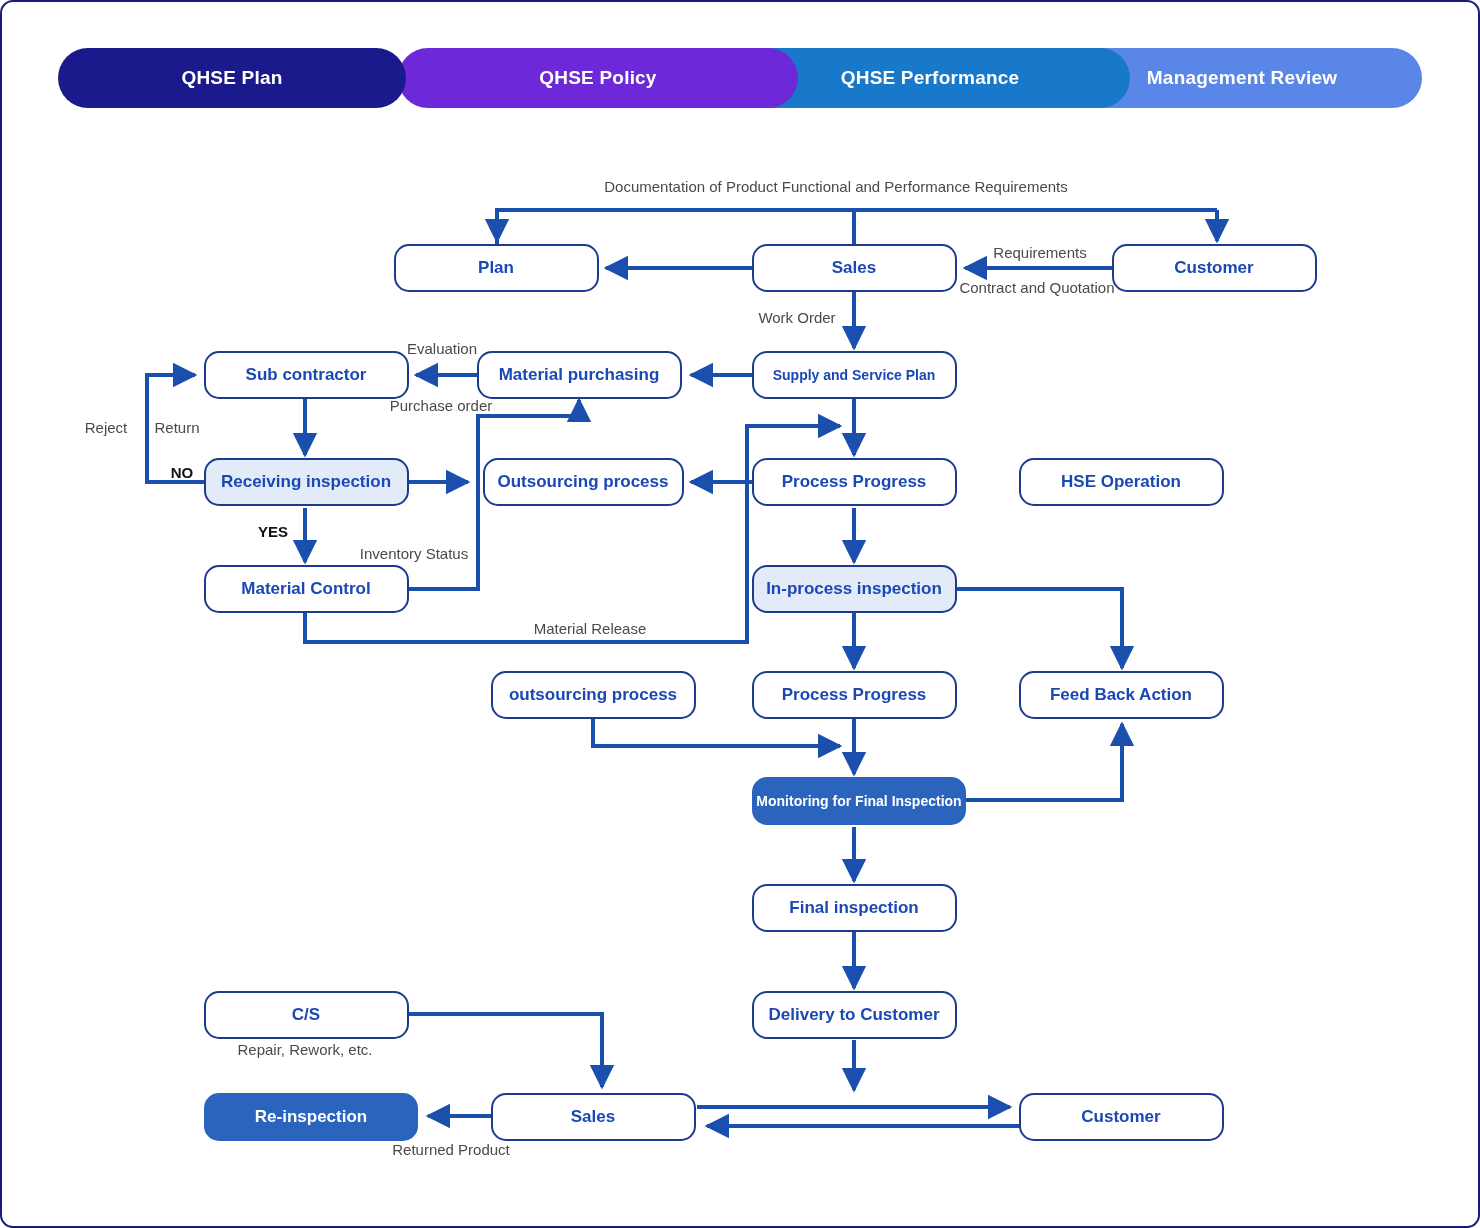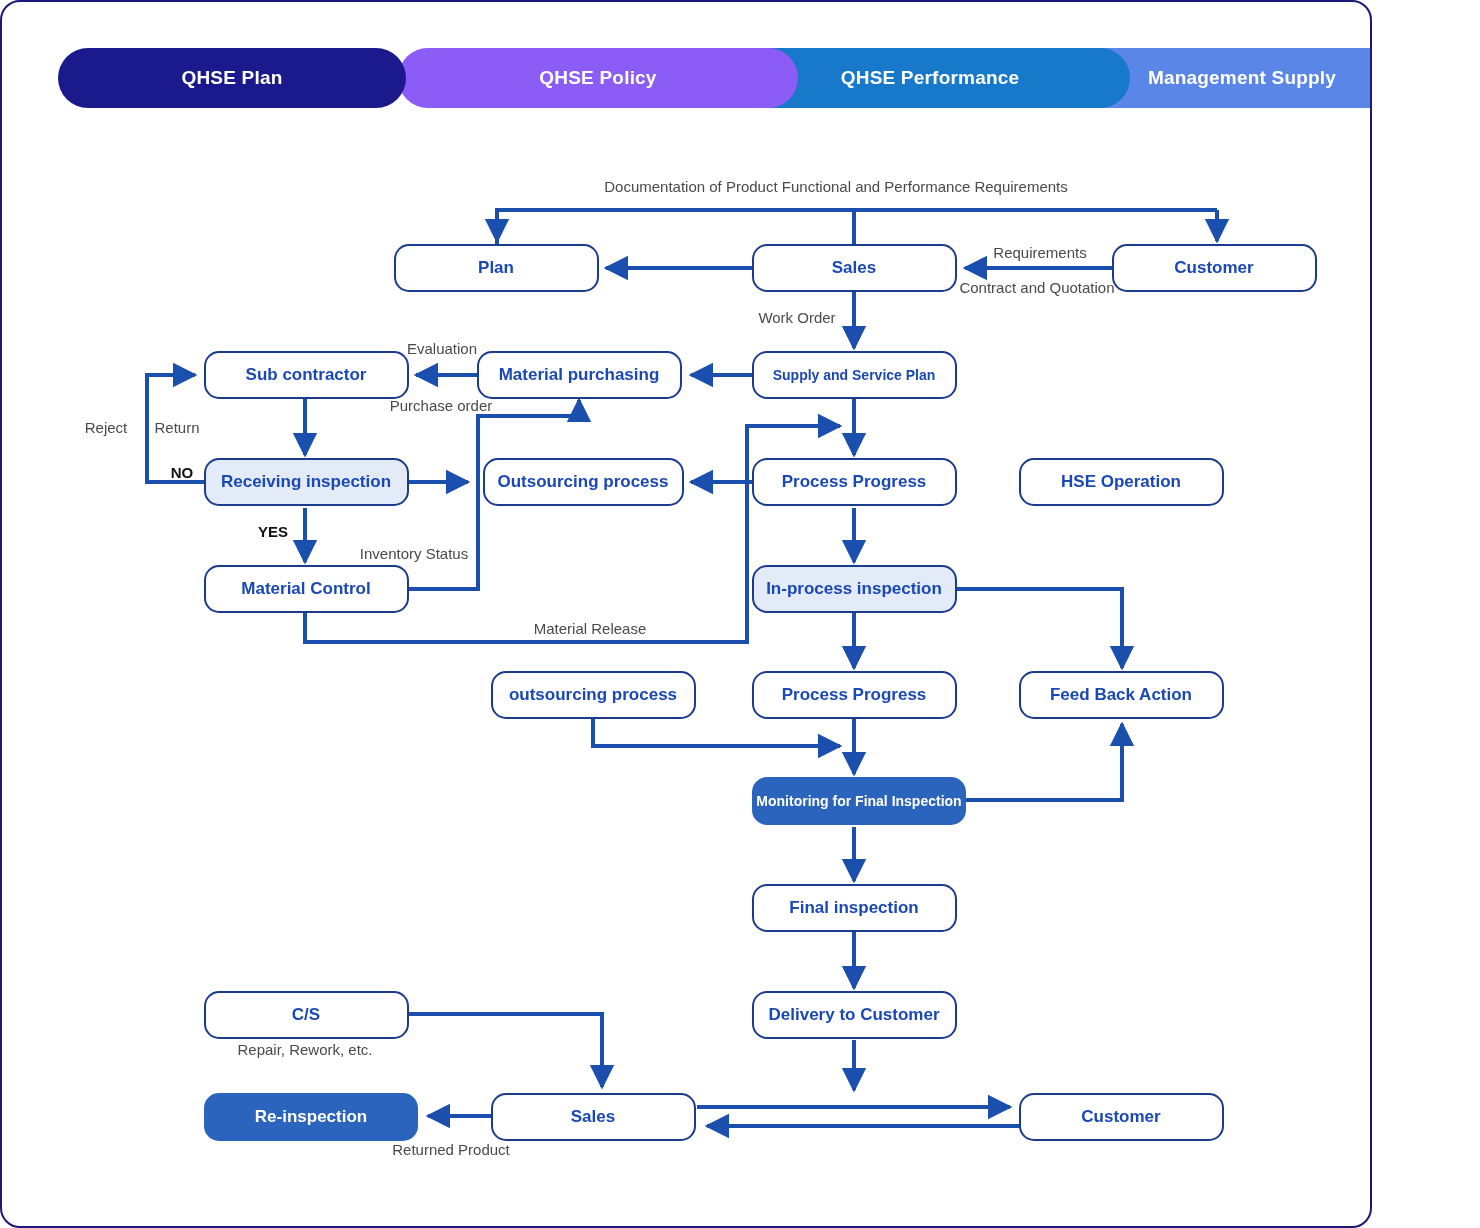--- a/index.html
+++ b/index.html
@@ -4,24 +4,24 @@
 <style>
   * { box-sizing: border-box; }
   html, body {
     margin: 0; padding: 0;
     width: 1480px; height: 1228px;
     background: #ffffff;
     font-family: "Liberation Sans", sans-serif;
   }
   #page {
     position: relative;
-    width: 1372px; height: 1228px;
+    width: 1480px; height: 1228px;
     background: #ffffff;
     border: 2px solid #1b1a7a;
-    border-radius: 20px;
+    border-radius: 13px;
     overflow: hidden;
   }
 
   
   #banner {
     position: absolute;
     left: 56px; top: 46px;
     width: 1364px; height: 60px;
   }
   .pill {
@@ -32,21 +32,21 @@
     display: flex;
     align-items: center;
     justify-content: center;
     color: #ffffff;
     font-weight: bold;
     font-size: 19px;
     letter-spacing: .2px;
     white-space: nowrap;
   }
   .pill.p0 { left: 0px;   width: 348px; background: #1b1a8c; z-index: 4; }
-  .pill.p1 { left: 340px; width: 400px; background: #8b5cf6; z-index: 3; }
+  .pill.p1 { left: 340px; width: 400px; background: #6d28d9; z-index: 3; }
   .pill.p2 { left: 672px; width: 400px; background: #1878ca; z-index: 2; }
   .pill.p3 { left: 1004px;width: 360px; background: #5a86e8; z-index: 1; }
 
   
   #flow {
     position: absolute;
     left: 0; top: 0;
     width: 1480px; height: 1228px;
   }
   .node-rect {
@@ -93,21 +93,21 @@
 </style>
 </head>
 <body>
 
 <div id="page">
 
   <div id="banner">
     <div class="pill p0">QHSE Plan</div>
     <div class="pill p1">QHSE Policy</div>
     <div class="pill p2">QHSE Performance</div>
-    <div class="pill p3">Management Supply</div>
+    <div class="pill p3">Management Review</div>
   </div>
 
   <svg id="flow" viewBox="0 0 1480 1228">
     <defs>
       <marker id="ah" markerWidth="7" markerHeight="7" refX="5.6" refY="3.5" orient="auto" markerUnits="strokeWidth">
         <path d="M0,0.4 L6.2,3.5 L0,6.6 z" fill="#1a4fad"></path>
       </marker>
     </defs>
 
     <path class="edge" d="M495,243 L495,208 L1215,208"></path>

